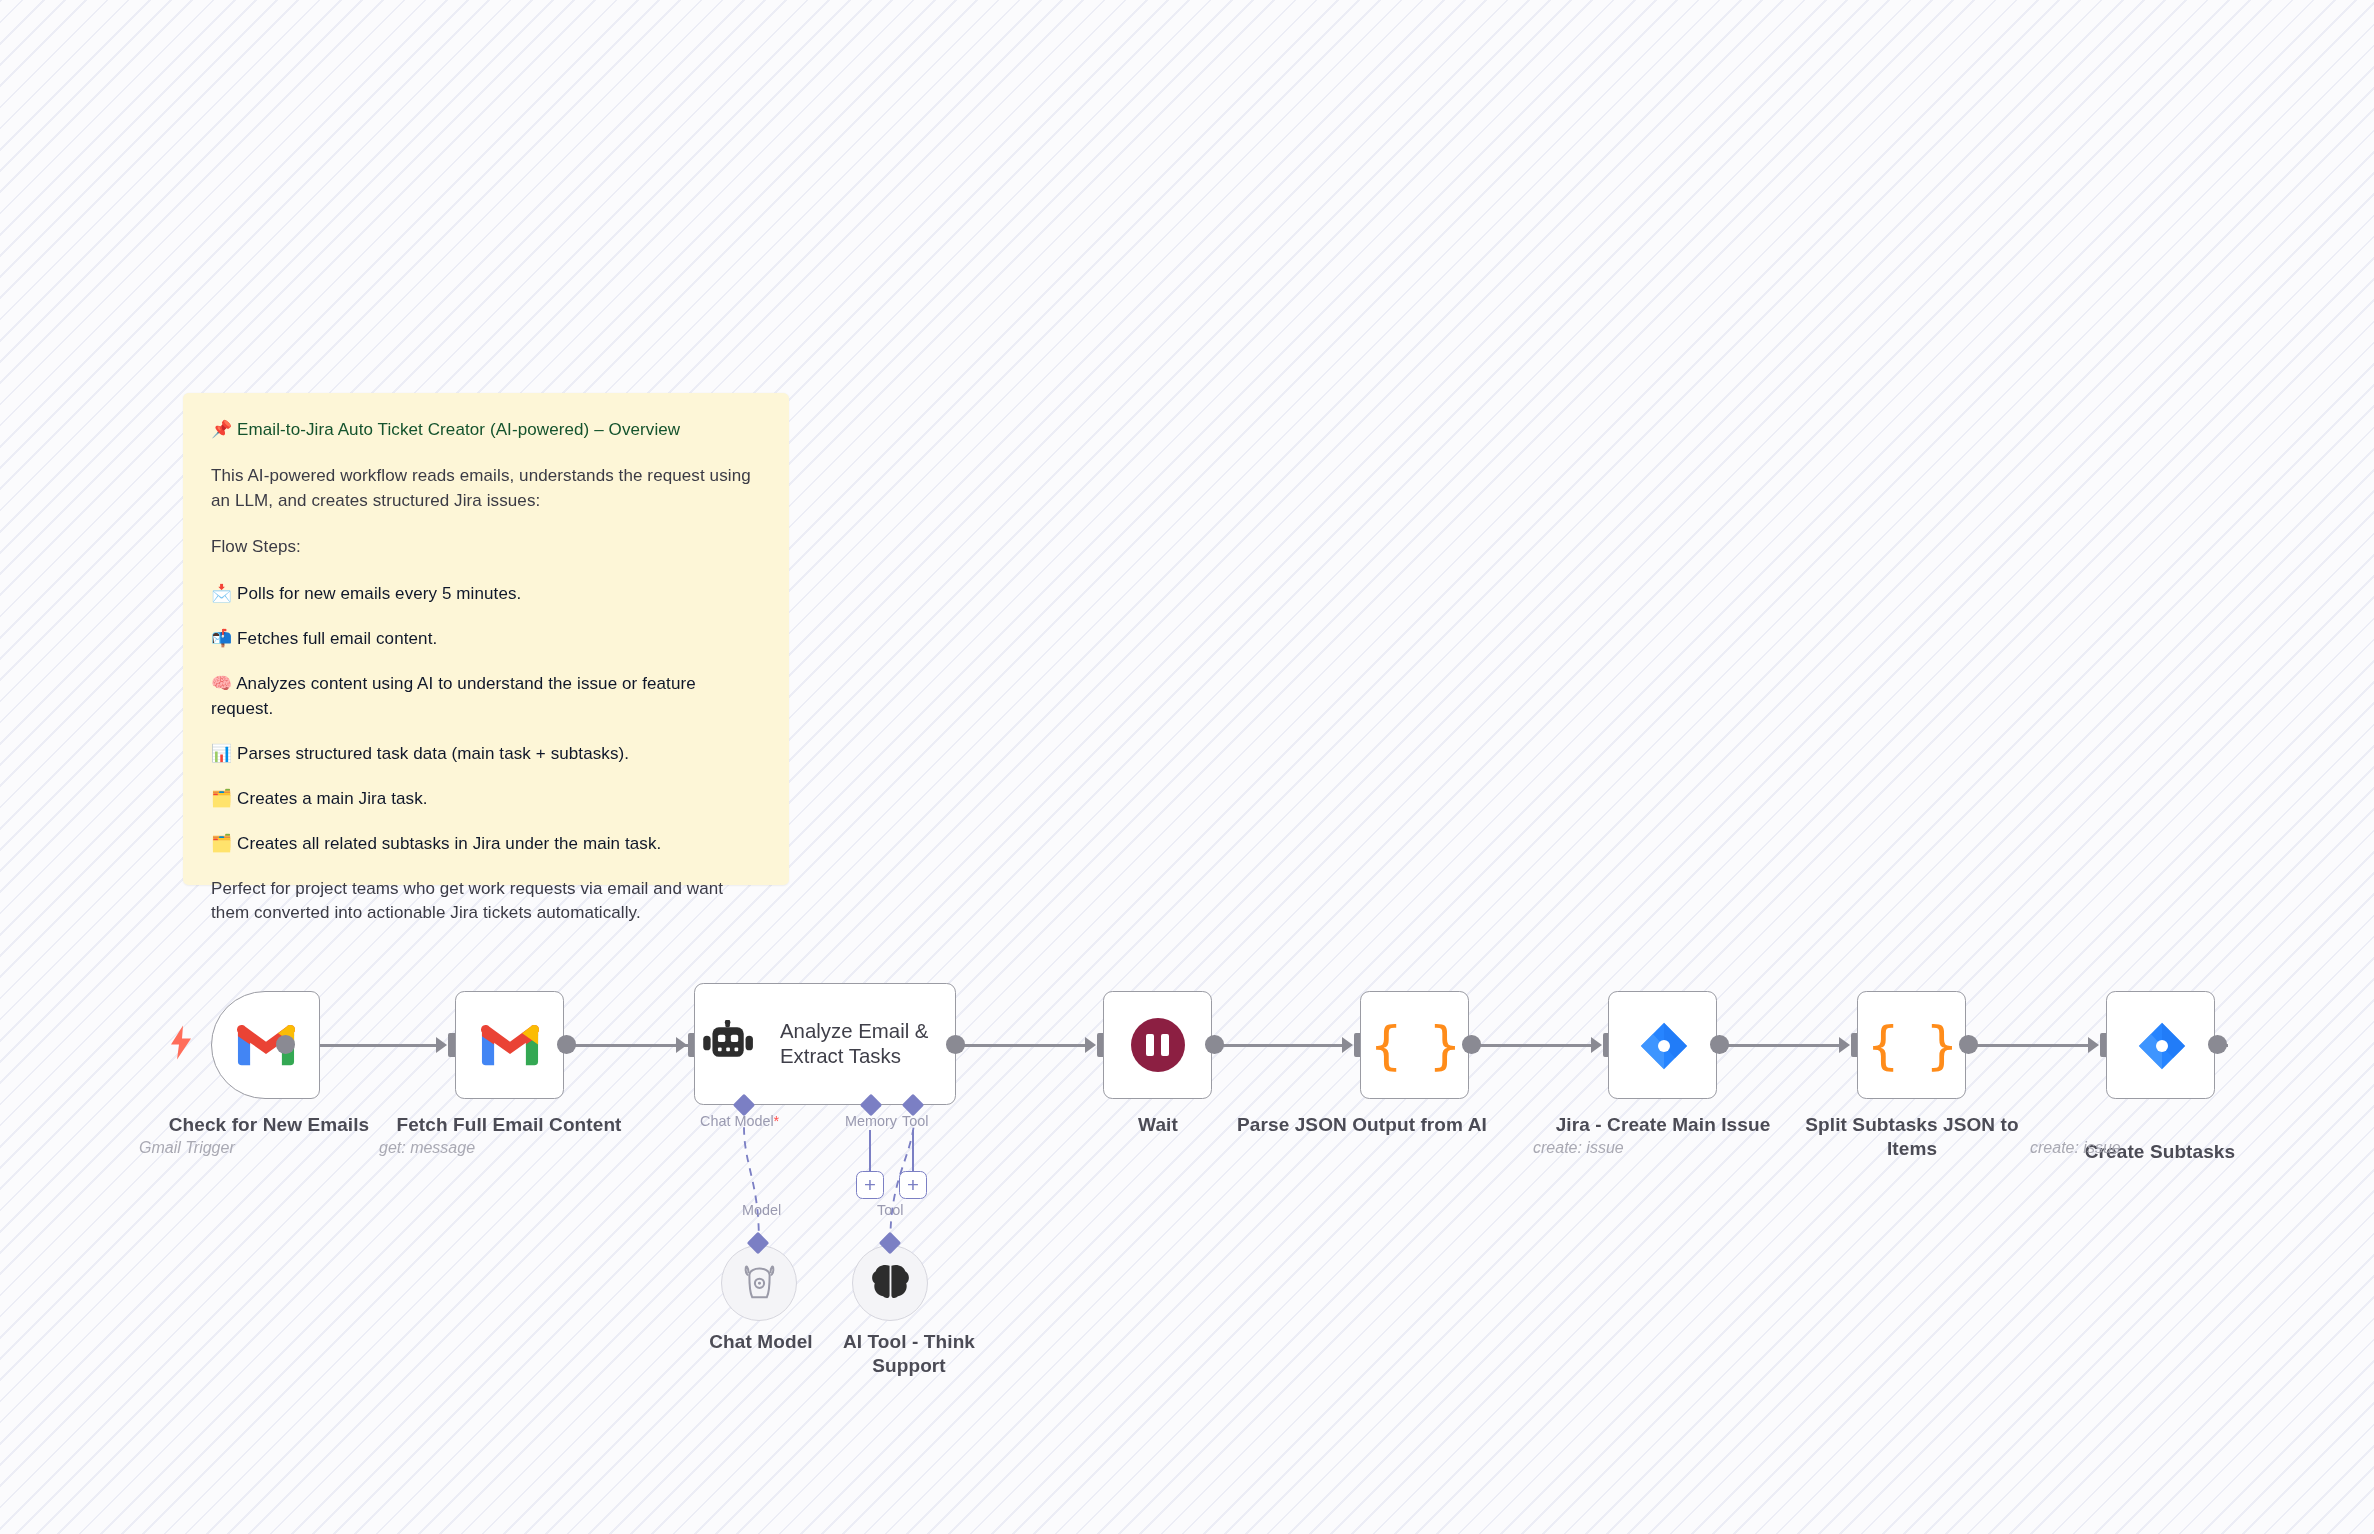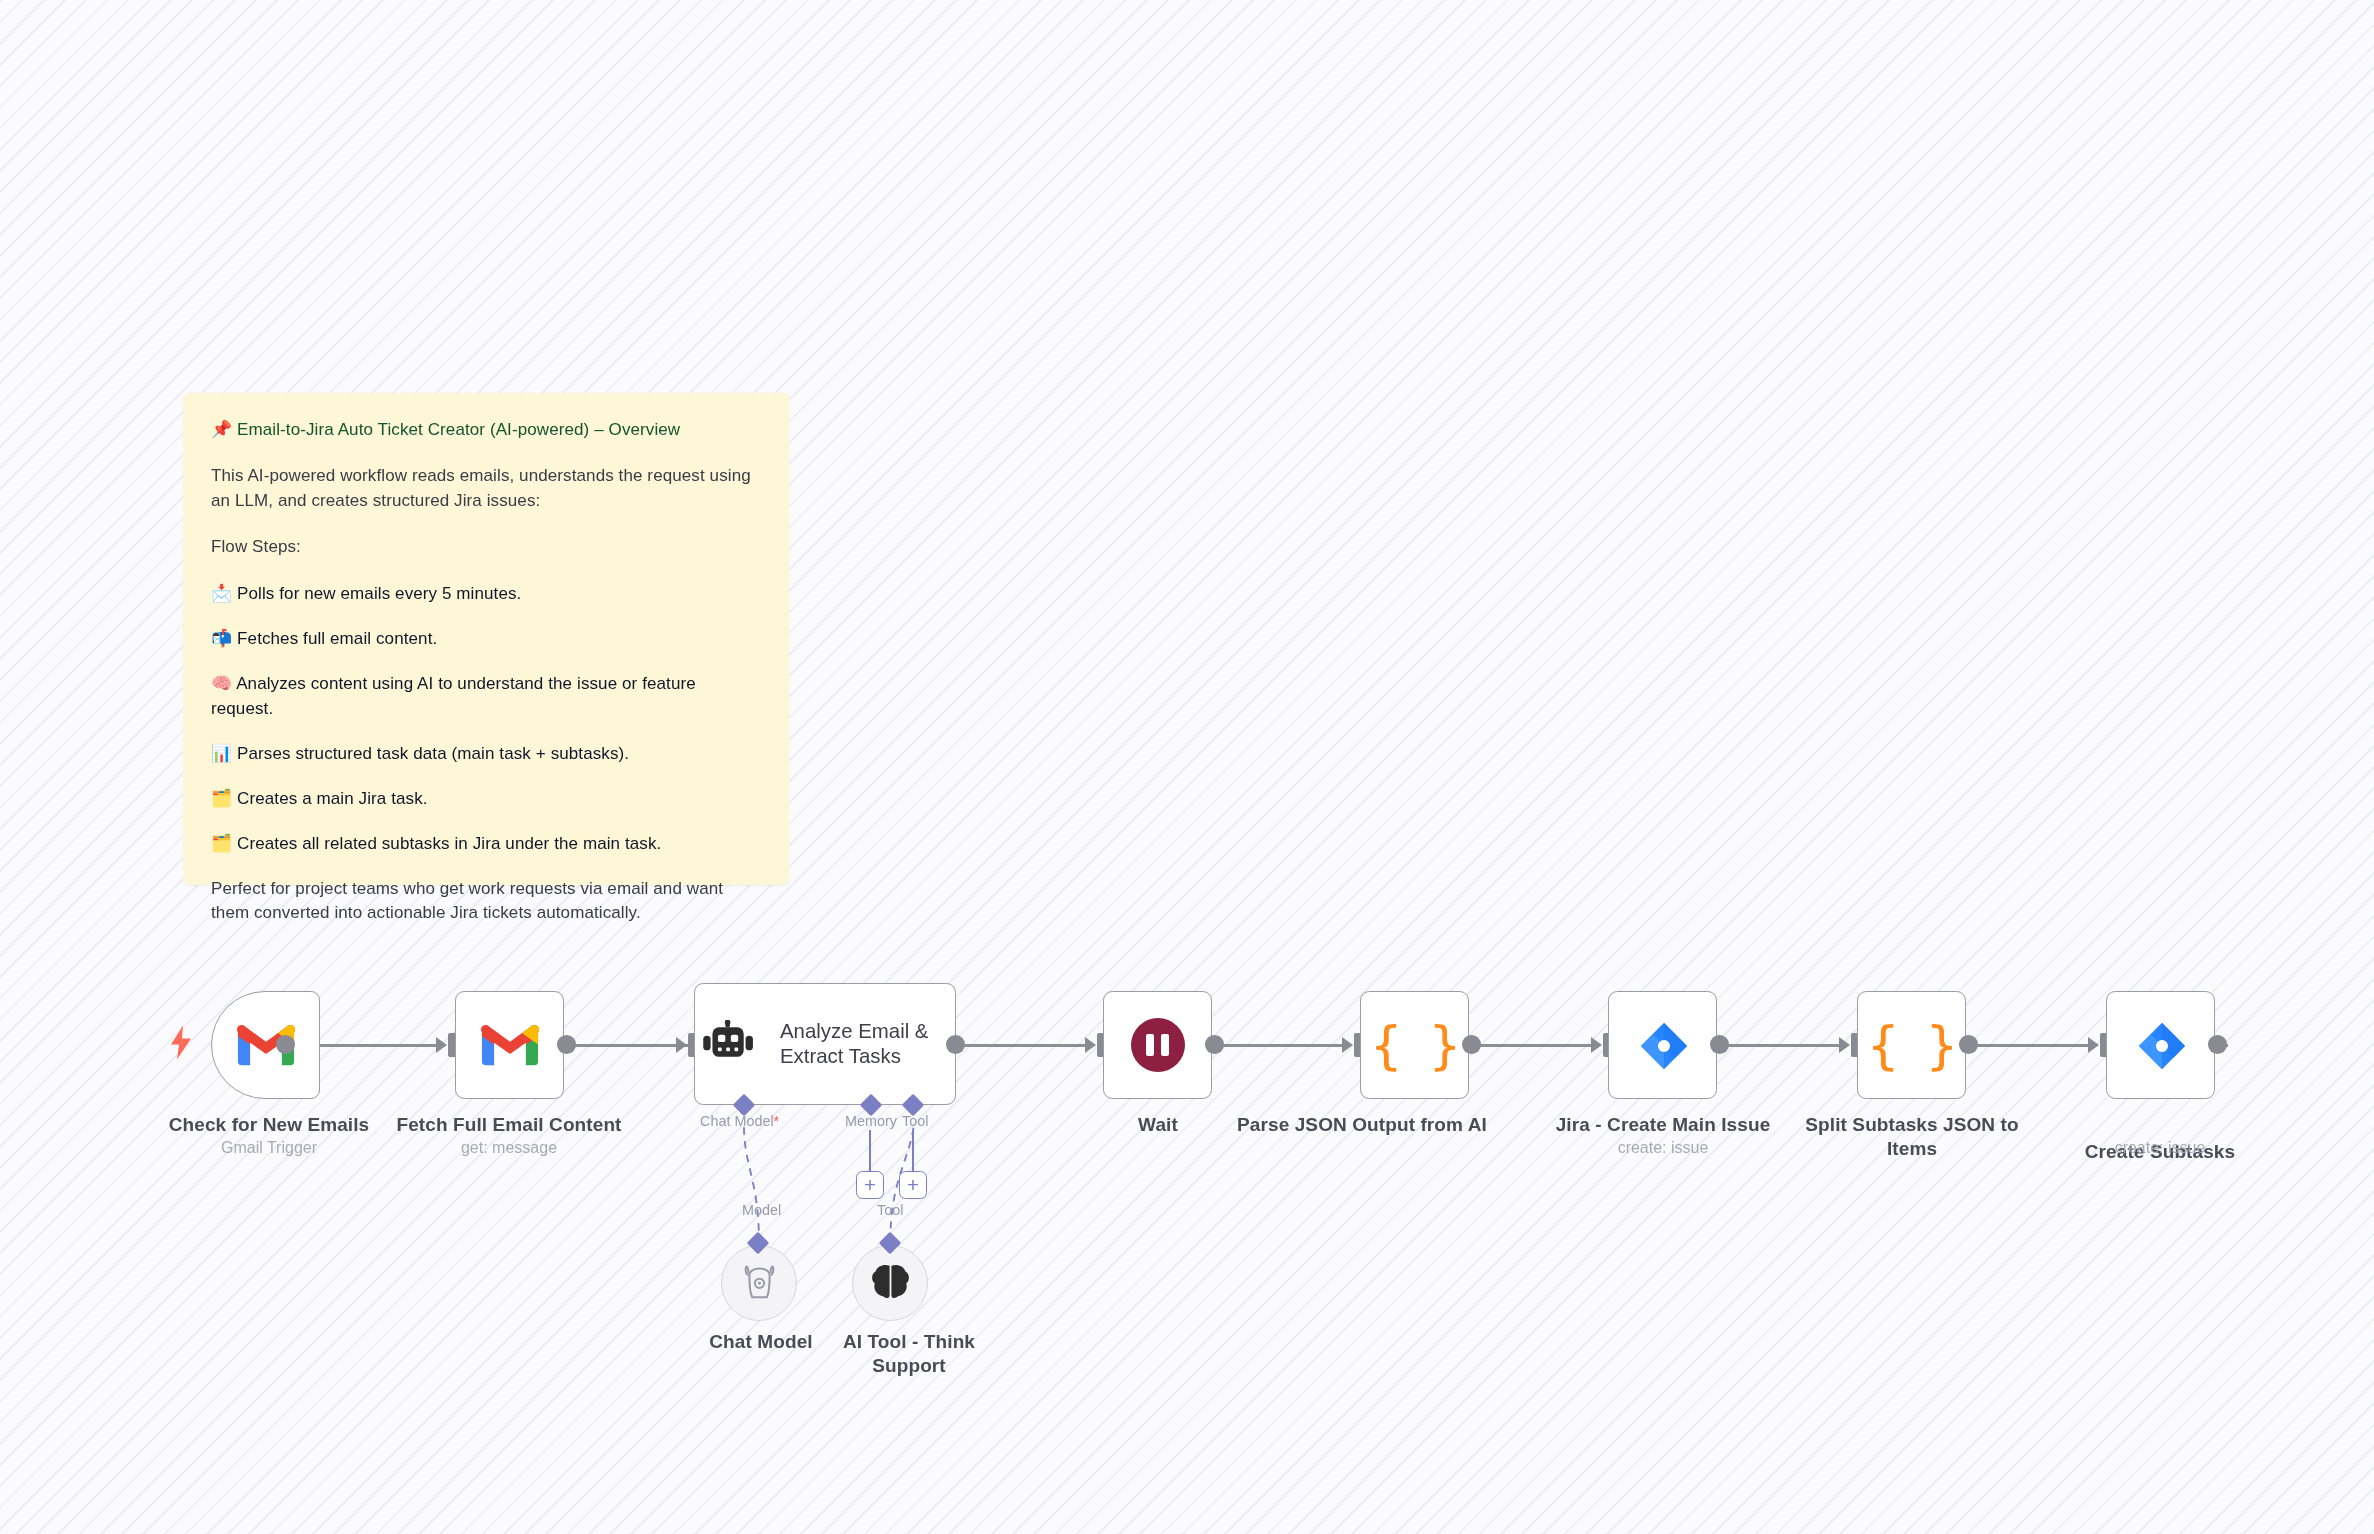--- a/index.html
+++ b/index.html
@@ -87,24 +87,24 @@
     text-align: center;
     font-size: 19px;
     font-weight: 600;
     color: #4b4b55;
     line-height: 1.25;
     letter-spacing: 0.1px;
     white-space: normal;
   }
   .node-sublabel {
     position: absolute;
-    text-align: center;
     font-size: 16px;
     color: #a9a9b3;
     line-height: 1.2;
+    font-style: italic;
   }
 
   
   .out-dot {
     position: absolute;
     width: 18.6px;
     height: 18.6px;
     border-radius: 50%;
     background: #8a8a93;
   }

